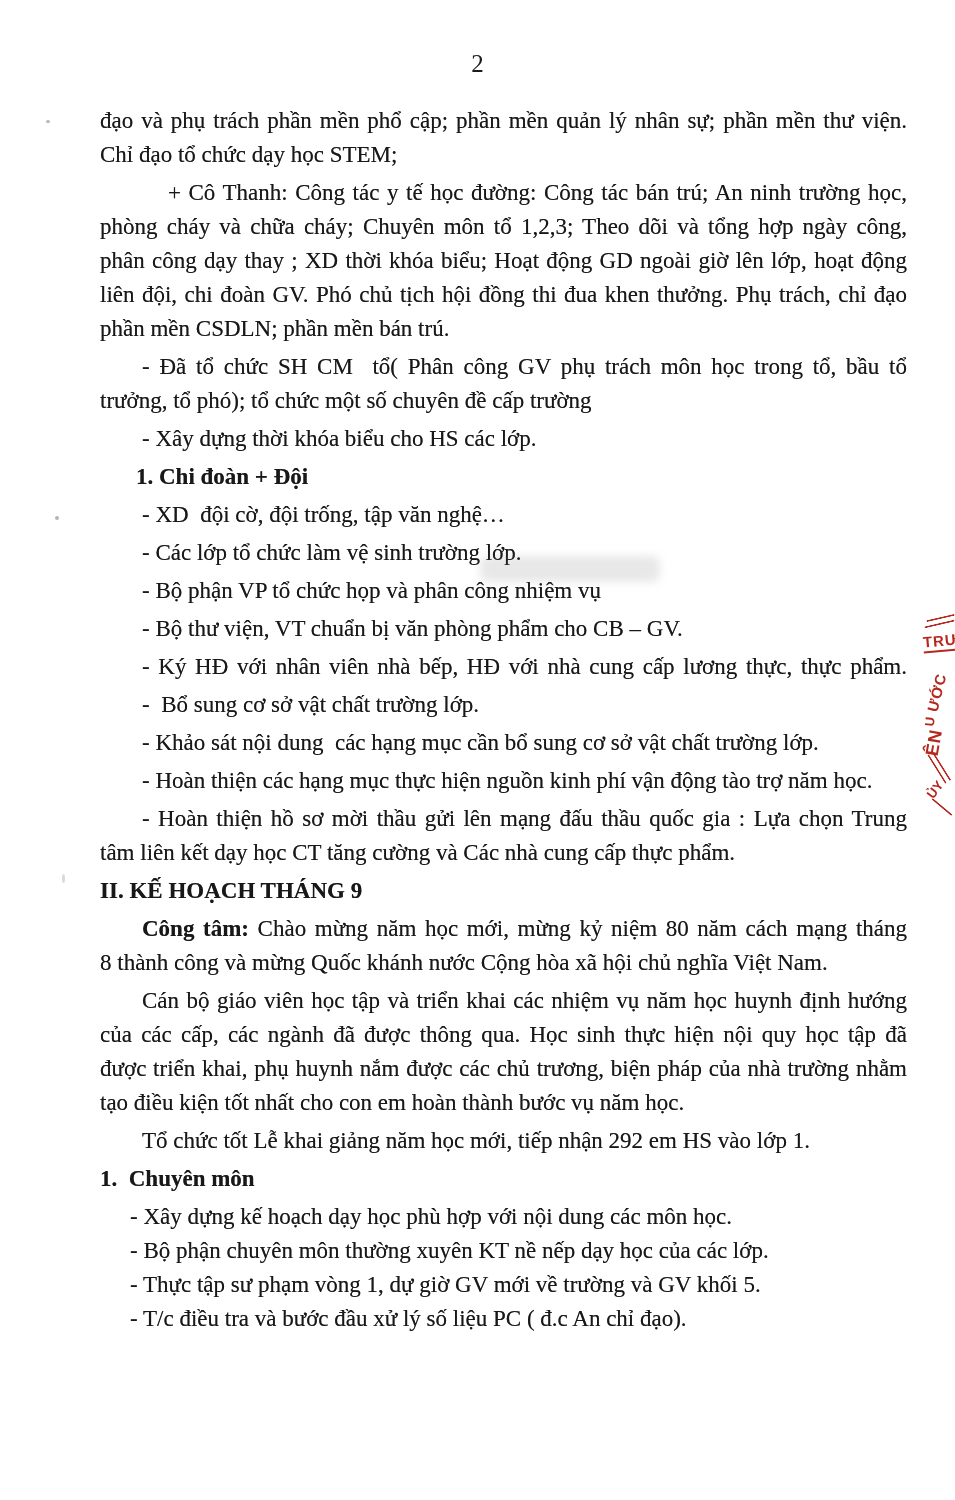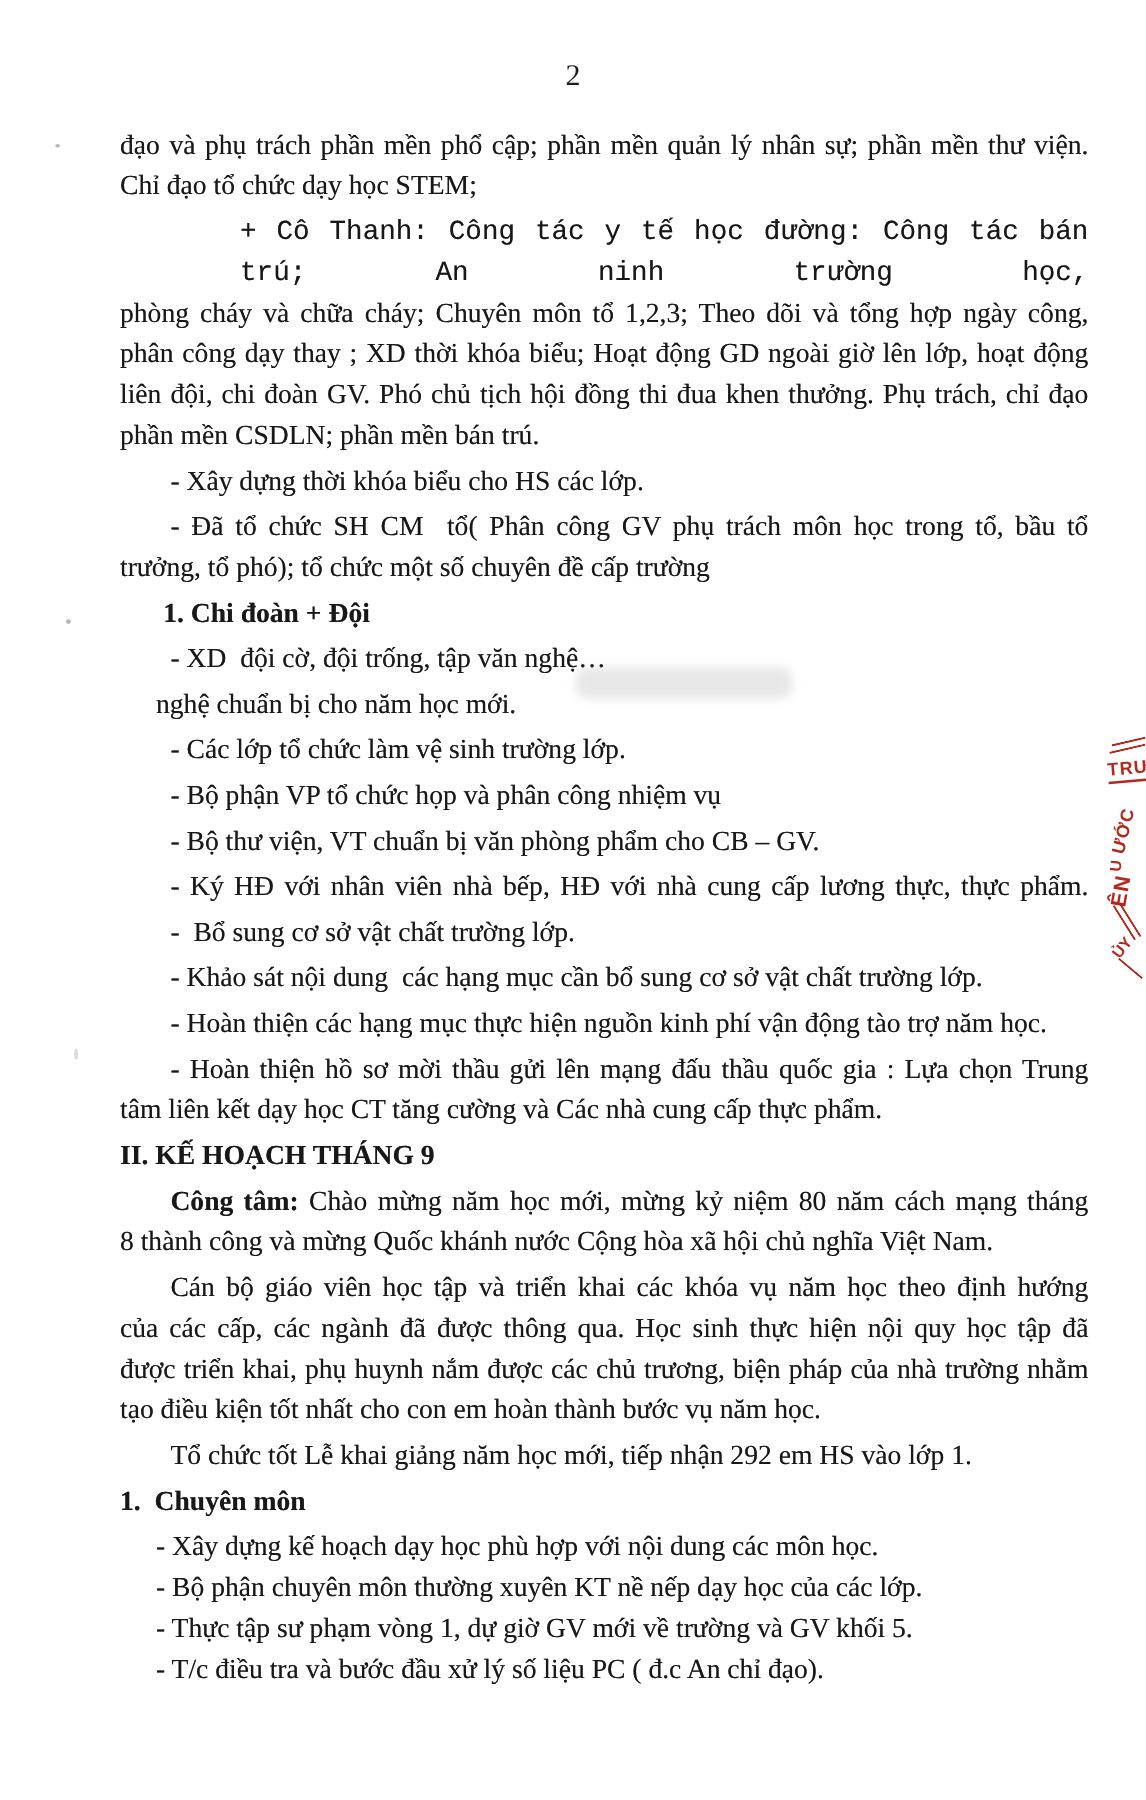--- a/index.html
+++ b/index.html
@@ -22,21 +22,21 @@
     text-shadow:0 0 .4px rgba(0,0,0,.55);
   }
   .para{margin:0 0 4px 0;}
   .line{white-space:pre-wrap;}
   .line.just{text-align:justify;text-align-last:justify;}
   .bold{font-weight:700;}
   .ind0{margin-left:0;}
   .ind1{margin-left:36px;}
   .ind2{margin-left:30px;}
   .ind3{margin-left:42px;}
-  .ind4{margin-left:100px;font-family:Liberation Mono, monospace;}
+  .ind4{margin-left:68px;}
 
   
   .ghost{
     position:absolute;left:480px;top:556px;width:180px;height:26px;
     background:rgba(110,110,110,.16);filter:blur(4px);border-radius:8px;
   }
   .speck{position:absolute;background:rgba(90,90,90,.45);border-radius:50%;}
   .speck.s1{left:46px;top:120px;width:4px;height:3px;}
   .speck.s2{left:55px;top:516px;width:4px;height:4px;}
   .speck.s3{left:62px;top:874px;width:3px;height:9px;opacity:.5;}
@@ -72,34 +72,33 @@
         <div class="line ind0">Chỉ đạo tổ chức dạy học STEM;</div>
       </div>
       <div class="para">
         <div class="line ind4 just">+ Cô Thanh: Công tác y tế học đường: Công tác bán trú; An ninh trường học,</div>
         <div class="line ind0 just">phòng cháy và chữa cháy; Chuyên môn tổ 1,2,3; Theo dõi và tổng hợp ngày công,</div>
         <div class="line ind0 just">phân công dạy thay ; XD thời khóa biểu; Hoạt động GD ngoài giờ lên lớp, hoạt động</div>
         <div class="line ind0 just">liên đội, chi đoàn GV. Phó chủ tịch hội đồng thi đua khen thưởng. Phụ trách, chỉ đạo</div>
         <div class="line ind0">phần mền CSDLN; phần mền bán trú.</div>
       </div>
       <div class="para">
-        <div class="line ind3">- Xây dựng thời khóa biểu cho HS các lớp.</div>
+        <div class="line ind3 just">- Đã tổ chức SH CM&nbsp; tổ( Phân công GV phụ trách môn học trong tổ, bầu tổ</div>
+        <div class="line ind0">trưởng, tổ phó); tổ chức một số chuyên đề cấp trường</div>
       </div>
       <div class="para">
-        <div class="line ind3 just">- Đã tổ chức SH CM&nbsp; tổ( Phân công GV phụ trách môn học trong tổ, bầu tổ</div>
-        <div class="line ind0">trưởng, tổ phó); tổ chức một số chuyên đề cấp trường</div>
+        <div class="line ind3">- Xây dựng thời khóa biểu cho HS các lớp.</div>
       </div>
       <div class="para">
         <div class="line ind1 bold">1. Chi đoàn + Đội</div>
       </div>
       <div class="para">
         <div class="line ind3">- XD&nbsp; đội cờ, đội trống, tập văn nghệ…</div>
       </div>
       <div class="para">
-        <div class="line ind2">nghệ chuẩn bị cho năm học mới.</div>
       </div>
       <div class="para">
         <div class="line ind3">- Các lớp tổ chức làm vệ sinh trường lớp.</div>
       </div>
       <div class="para">
         <div class="line ind3">- Bộ phận VP tổ chức họp và phân công nhiệm vụ</div>
       </div>
       <div class="para">
         <div class="line ind3">- Bộ thư viện, VT chuẩn bị văn phòng phẩm cho CB – GV.</div>
       </div>
@@ -120,21 +119,21 @@
         <div class="line ind0">tâm liên kết dạy học CT tăng cường và Các nhà cung cấp thực phẩm.</div>
       </div>
       <div class="para">
         <div class="line ind0 bold">II. KẾ HOẠCH THÁNG 9</div>
       </div>
       <div class="para">
         <div class="line ind3 just"><span class="bold">Công tâm:</span> Chào mừng năm học mới, mừng kỷ niệm 80 năm cách mạng tháng</div>
         <div class="line ind0">8 thành công và mừng Quốc khánh nước Cộng hòa xã hội chủ nghĩa Việt Nam.</div>
       </div>
       <div class="para">
-        <div class="line ind3 just">Cán bộ giáo viên học tập và triển khai các khóa vụ năm học theo định hướng</div>
+        <div class="line ind3 just">Cán bộ giáo viên học tập và triển khai các nhiệm vụ năm học huynh định hướng</div>
         <div class="line ind0 just">của các cấp, các ngành đã được thông qua. Học sinh thực hiện nội quy học tập đã</div>
         <div class="line ind0 just">được triển khai, phụ huynh nắm được các chủ trương, biện pháp của nhà trường nhằm</div>
         <div class="line ind0">tạo điều kiện tốt nhất cho con em hoàn thành bước vụ năm học.</div>
       </div>
       <div class="para">
         <div class="line ind3">Tổ chức tốt Lễ khai giảng năm học mới, tiếp nhận 292 em HS vào lớp 1.</div>
       </div>
       <div class="para">
         <div class="line ind0 bold">1.&nbsp;&nbsp;Chuyên môn</div>
       </div>

